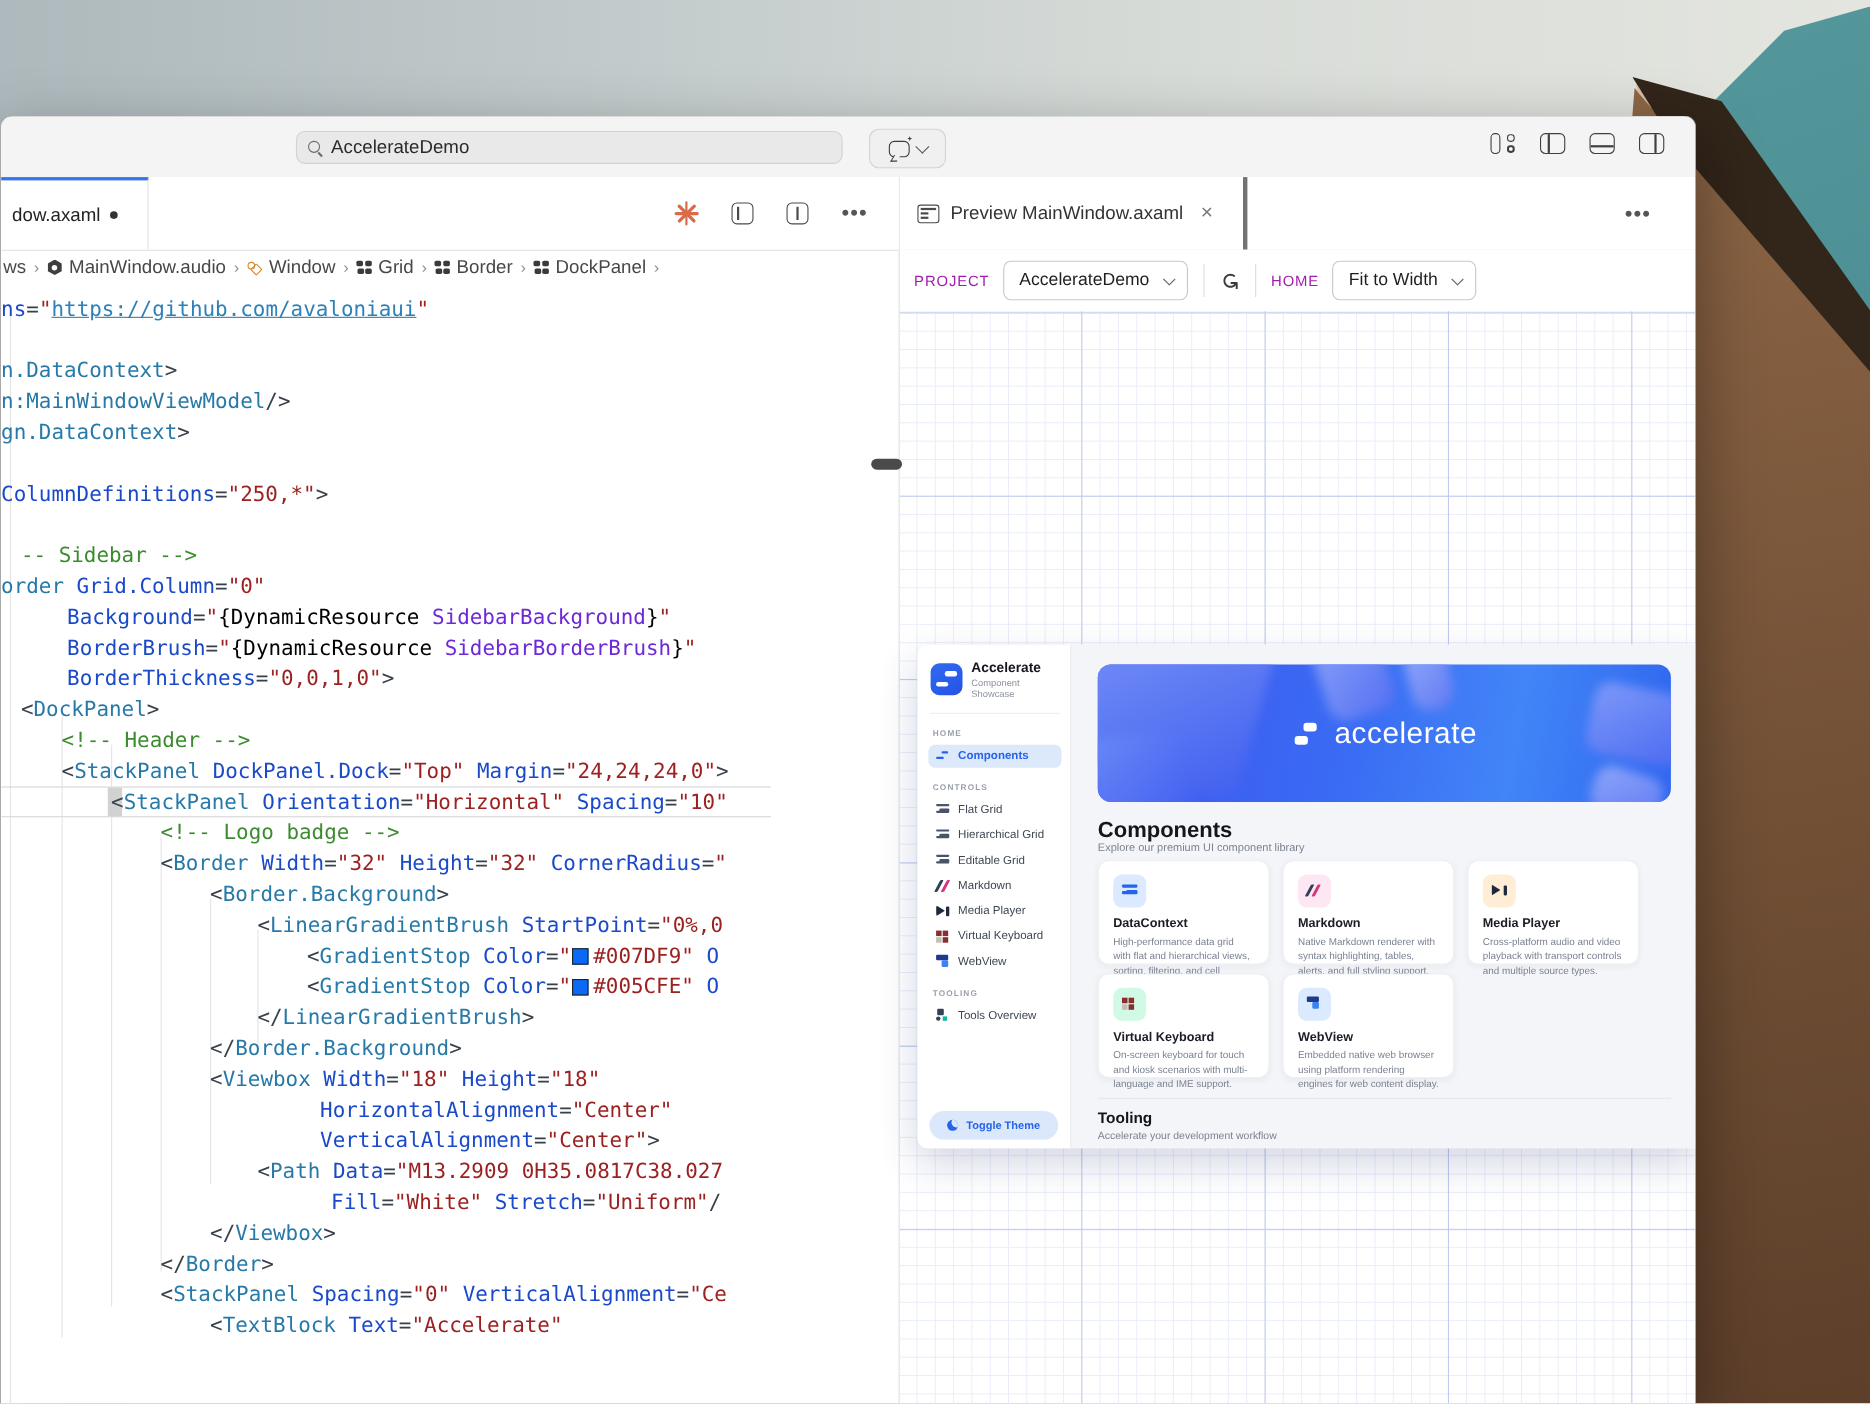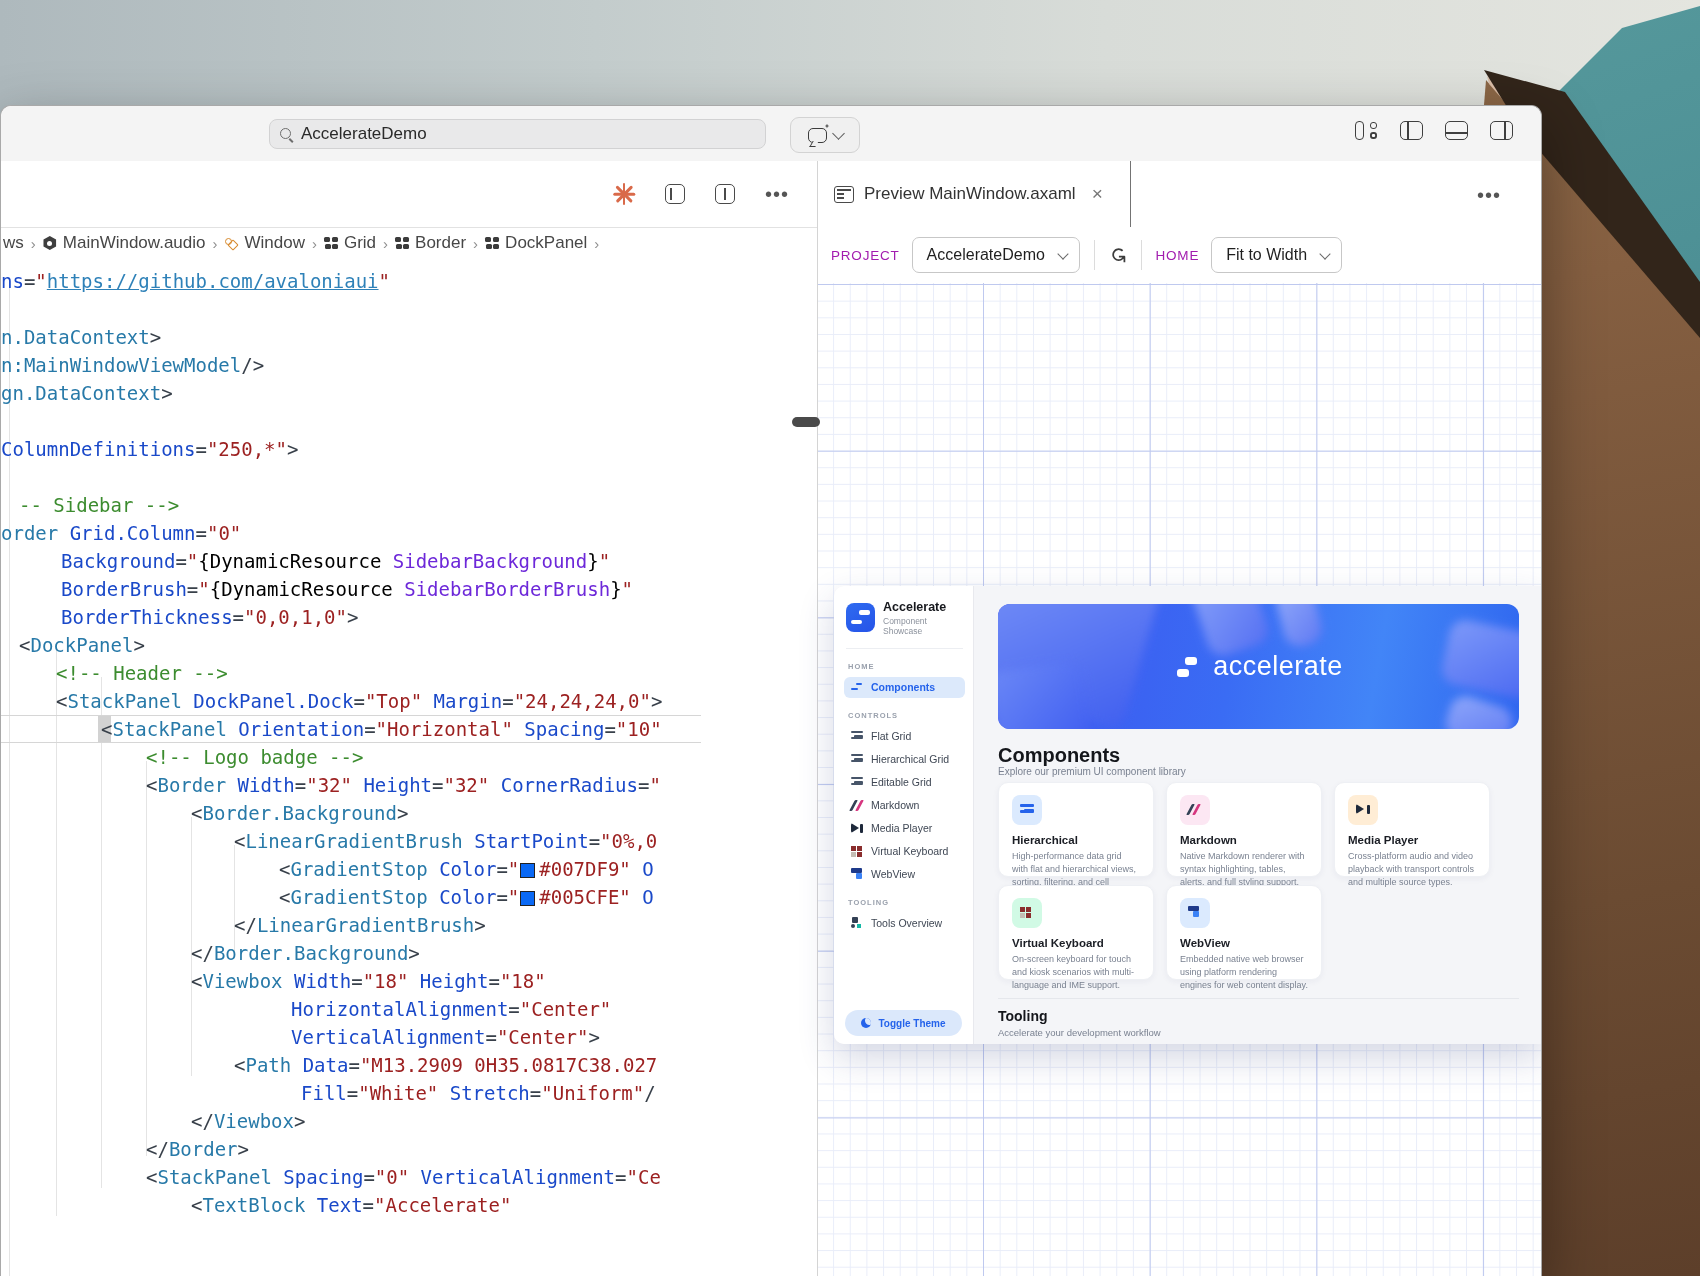--- a/index.html
+++ b/index.html
@@ -85,21 +85,21 @@
   .tok-a{color:#1a49c9;} .tok-p{color:#38404a;} .tok-s{color:#9c2121;}
   .tok-t{color:#2779a8;} .tok-c{color:#3c8c2f;} .tok-r{color:#000000;}
   .tok-n{color:#6d28d9;} .tok-u{color:#2e81b8;text-decoration:underline;}
   .swatch{display:inline-block;width:15px;height:15px;background:#0a69f5;border:1.5px solid #222;
     vertical-align:-2px;margin:0 4px 0 1px;box-sizing:border-box;}
   .caretline{position:absolute;left:0;width:100%;height:28px;border-top:1px solid #d6d6d6;border-bottom:1px solid #d6d6d6;box-sizing:border-box;}
   .caretbox{position:absolute;width:13px;height:26px;background:#d2d2d2;}
   .guide{position:absolute;width:1px;background:#e4e4e4;}
   .thumb{position:absolute;left:792px;top:417px;width:28px;height:10px;border-radius:5px;background:#4a4a4a;z-index:40;}
   
-  .ptab{position:absolute;left:0;top:0;height:66px;min-width:280px;border-right:1px solid #737373;
+  .ptab{position:absolute;left:0;top:0;height:66px;min-width:280px;border-right:4px solid #737373;
     display:flex;align-items:center;gap:10px;padding:0 16px;}
   .ptab-label{font-size:17px;color:#333;}
   .ptab-close{font-size:19px;color:#777;margin-left:6px;}
   .previc{width:20px;height:17px;border:1.9px solid #4a4a4a;border-radius:3px;position:relative;box-sizing:border-box;}
   .previc::before{content:"";position:absolute;left:2px;top:2px;right:2px;height:2px;background:#4a4a4a;}
   .previc::after{content:"";position:absolute;left:2px;top:6.5px;width:7px;height:2px;background:#4a4a4a;
     box-shadow:0 4px 0 0 #4a4a4a;}
   .pdots{position:absolute;right:40px;top:24px;}
   .ptoolbar{position:absolute;left:0;top:66px;right:0;height:56px;border-bottom:1px solid #d7d7d7;
     display:flex;align-items:center;padding-left:13px;background:#fff;}
@@ -206,20 +206,24 @@
       <span class="wi wi-left"></span>
       <span class="wi wi-bottom"></span>
       <span class="wi wi-right"></span>
     </div>
   </div>
 
   <div class="workspace">
 
     <div class="editor-pane">
       <div class="tabrow">
+        <div class="etab">
+          <span class="etab-label">dow.axaml</span>
+          <span class="moddot"></span>
+        </div>
         <div class="etools">
           <span class="burst">
               <span></span>
               <span style="transform:rotate(45deg)"></span>
               <span style="transform:rotate(90deg)"></span>
               <span style="transform:rotate(135deg)"></span>
             </span>
           <span class="splitic"></span>
           <span class="splitic splitic2"></span>
           <span class="dots">•••</span>
@@ -363,21 +367,21 @@
                 <span class="wordmark">accelerate</span>
               </div>
             </div>
             <div class="comp-title">Components</div>
             <div class="comp-sub">Explore our premium UI component library</div>
             <div class="cards" id="cards">
                 <div class="card">
                   <div class="ctile" style="background: rgb(219, 234, 254);">
                     <span class="si cg si-rows" style="color: rgb(37, 99, 235);"></span>
                   </div>
-                  <div class="ctitle">Hierarchical</div>
+                  <div class="ctitle">DataContext</div>
                   <div class="cdesc">High-performance data grid with flat and hierarchical views, sorting, filtering, and cell editing.</div>
                 </div>
                 <div class="card">
                   <div class="ctile" style="background: rgb(252, 231, 243);">
                     <span class="si cg si-md" style="color: rgb(219, 39, 119);"></span>
                   </div>
                   <div class="ctitle">Markdown</div>
                   <div class="cdesc">Native Markdown renderer with syntax highlighting, tables, alerts, and full styling support.</div>
                 </div>
                 <div class="card">

